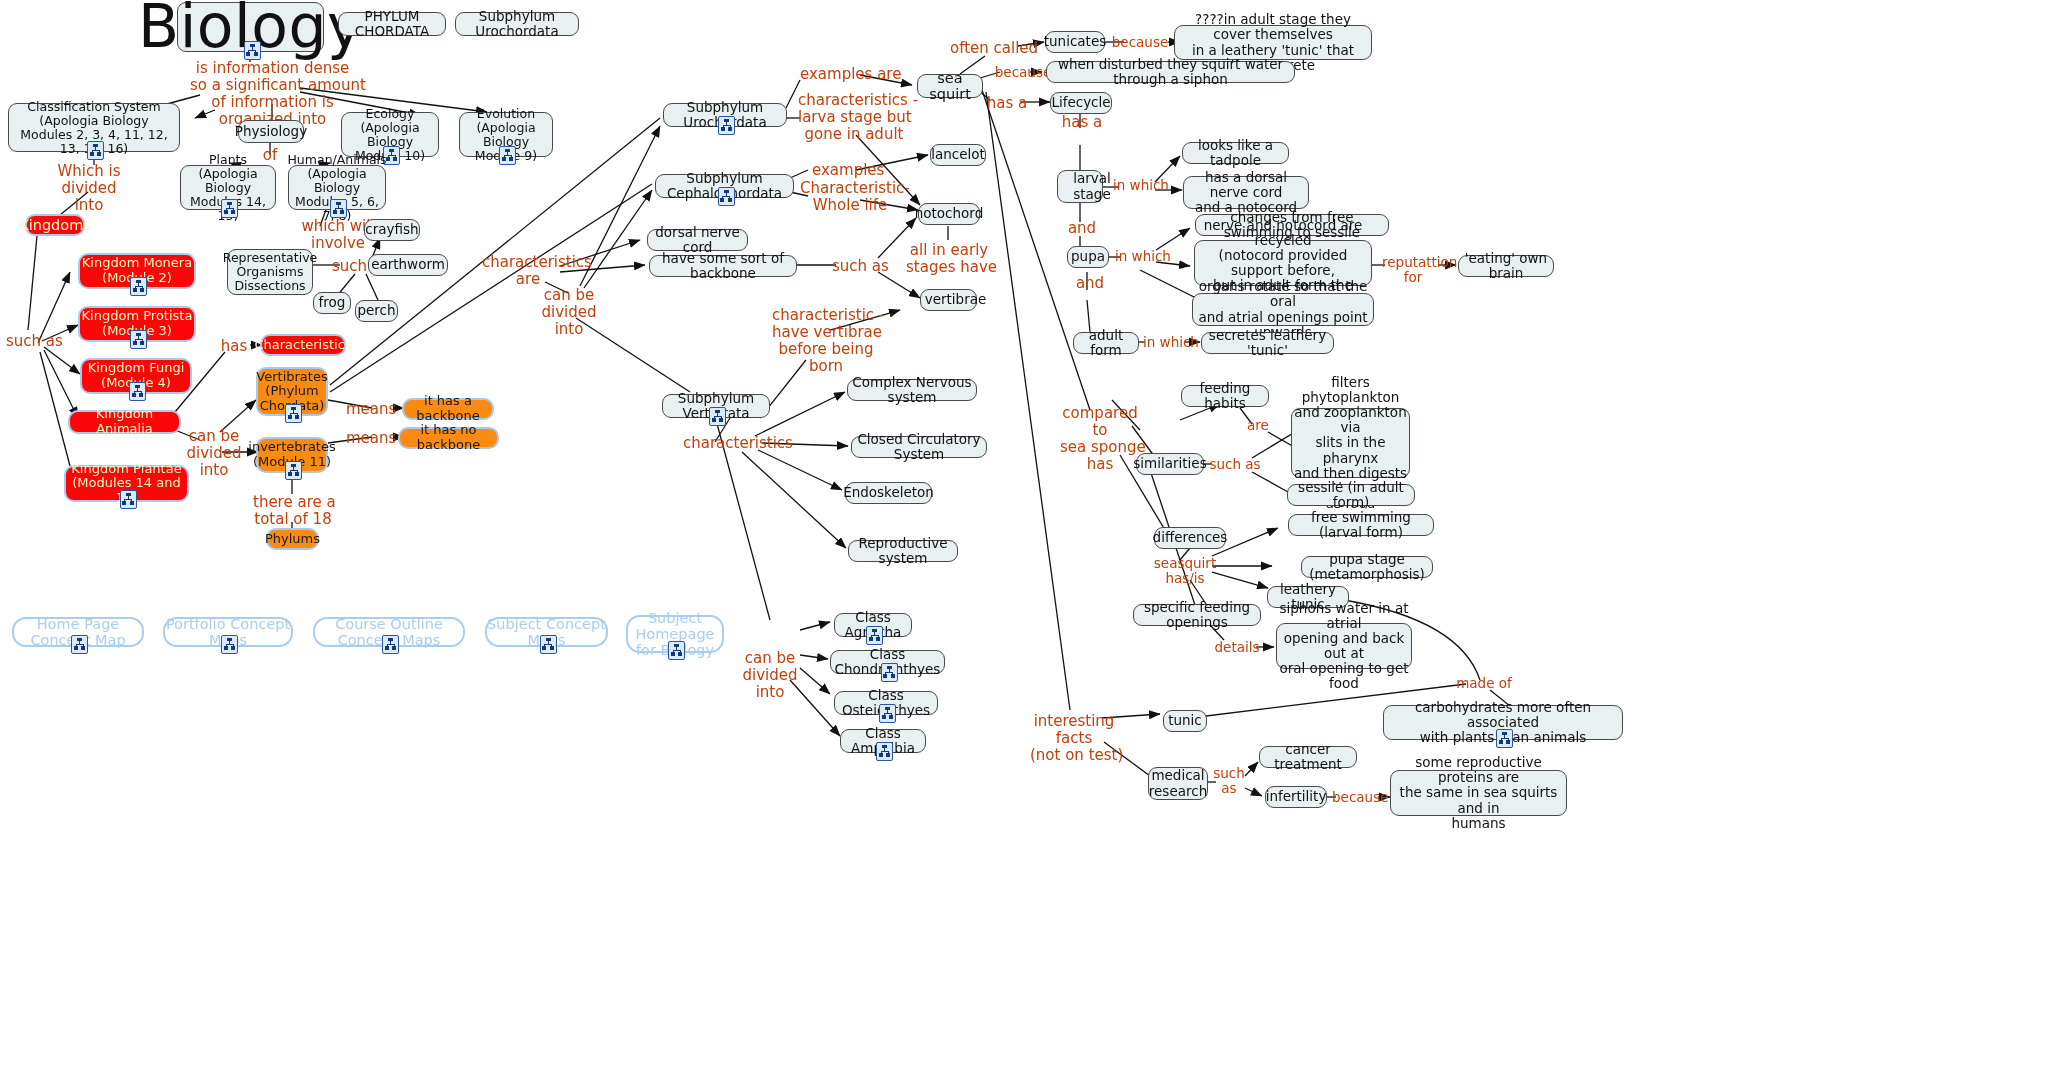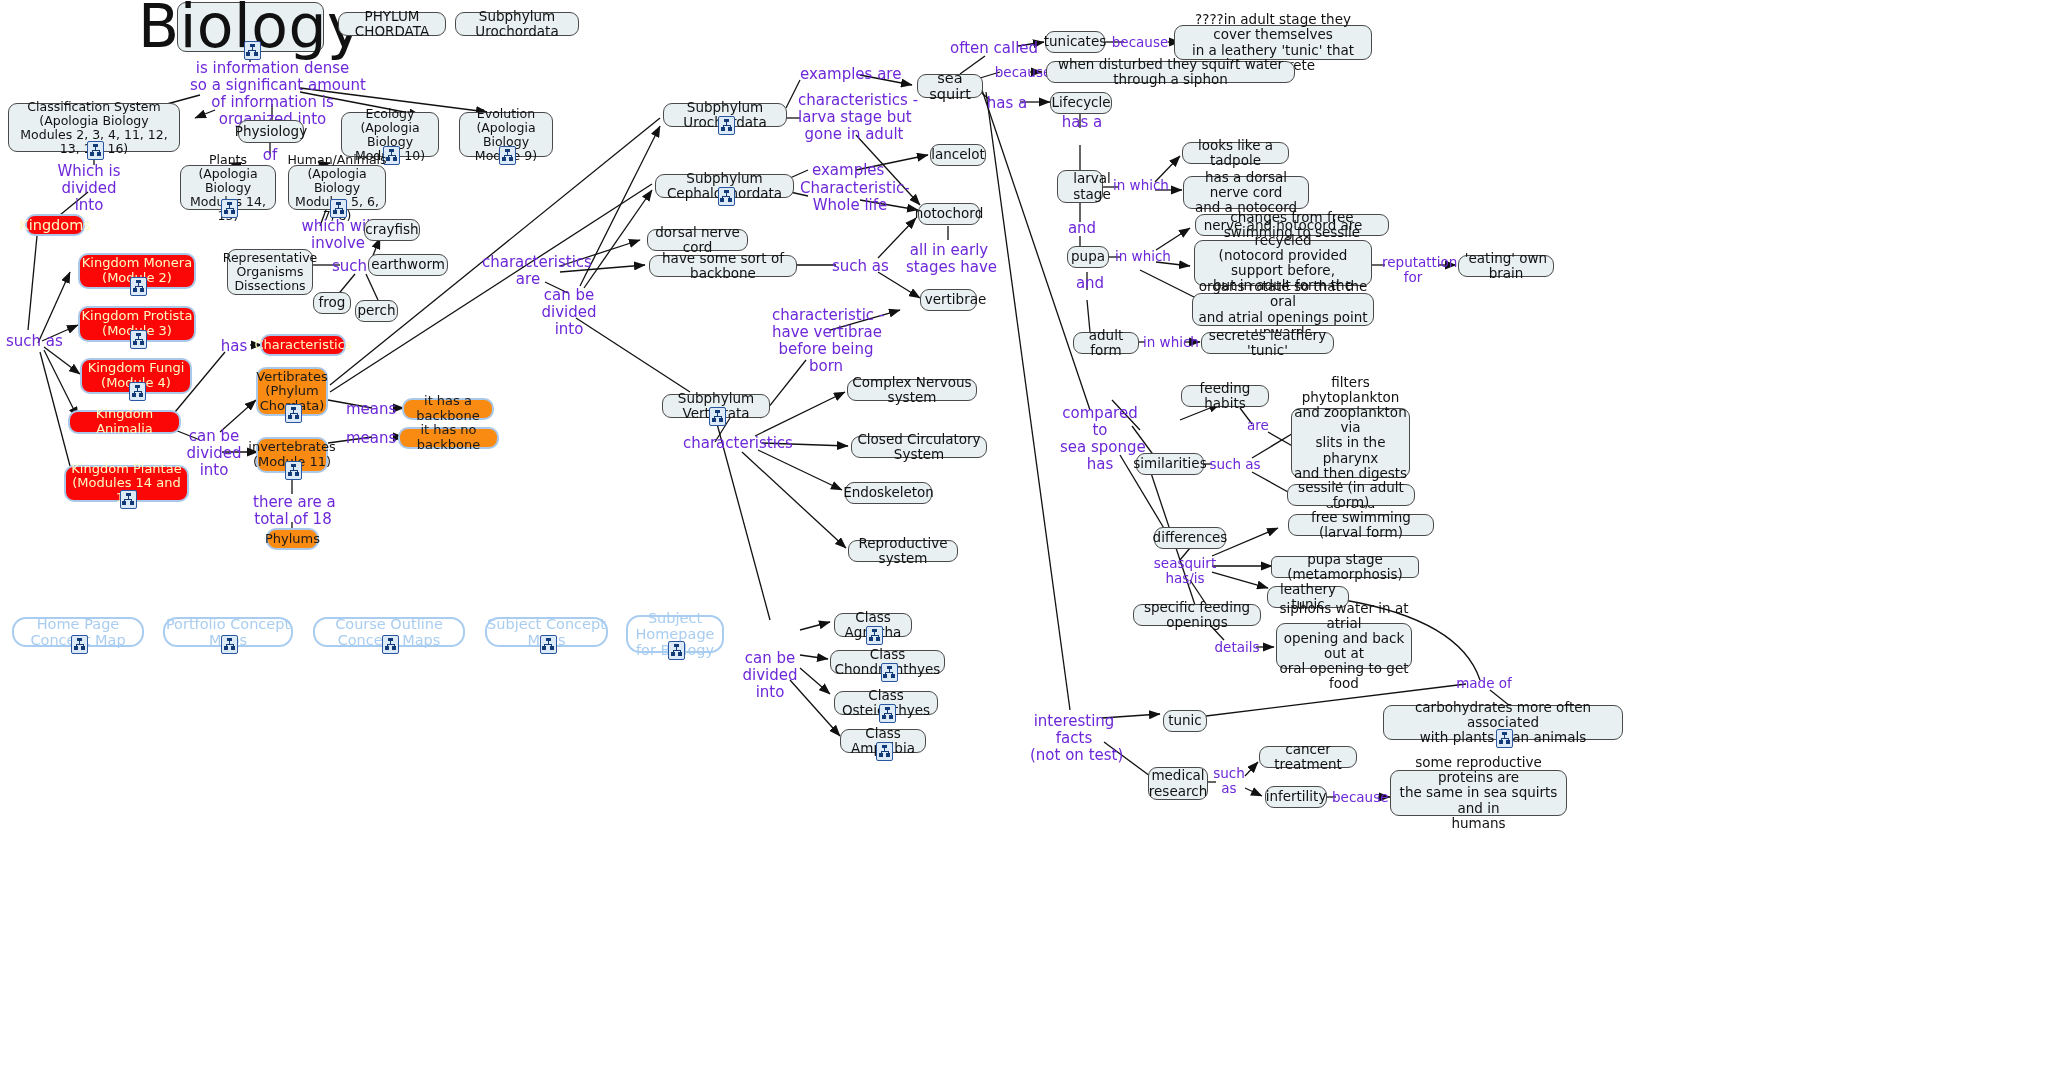--- a/index.html
+++ b/index.html
@@ -8,21 +8,21 @@
   #map{position:relative;width:2054px;height:1073px;background:#ffffff;overflow:hidden;}
   svg#wires{position:absolute;left:0;top:0;width:2054px;height:1073px;pointer-events:none;}
   .node{position:absolute;box-sizing:border-box;display:flex;align-items:center;justify-content:center;
         text-align:center;border-radius:9px;line-height:1.12;}
   
   .n-default{background:#e8f0f2;border:1.4px solid #4a4a4a;color:#111111;font-size:15.5px;}
   .n-title{background:#e8f0f2;border:1.6px solid #4a4a4a;color:#111111;font-size:60px;letter-spacing:.5px;}
   .n-red{background:#fb0707;border:2.6px solid #a9c8ea;color:#fef9c3;font-size:14.5px;border-radius:10px;}
   .n-orange{background:#f98a12;border:2.6px solid #a9c8ea;color:#1a1a1a;font-size:14.5px;border-radius:10px;}
   .n-link{background:#ffffff;border:2.6px solid #a9cdf0;color:#a9cdf0;font-size:14.5px;border-radius:14px;}
-  .lbl{position:absolute;color:#6d28d9;font-size:15px;text-align:center;line-height:1.14;white-space:pre;}
+  .lbl{position:absolute;color:#c2410c;font-size:15px;text-align:center;line-height:1.14;white-space:pre;}
   .ico{position:absolute;width:15px;height:17px;bottom:-9px;left:50%;margin-left:-7px;
        background:#dce9f7;border:1.3px solid #2a55a0;border-radius:2px;}
   .ico i{position:absolute;background:#123a78;display:block;}
   .ico .b1{left:5px;top:2px;width:5px;height:3px;}
   .ico .b2{left:1.5px;top:10px;width:4px;height:4px;}
   .ico .b3{left:9px;top:10px;width:4px;height:4px;}
   .ico .v{left:7px;top:5px;width:1px;height:3px;}
   .ico .h{left:3.5px;top:8px;width:8px;height:1px;}
   .ico .l1{left:3.5px;top:8px;width:1px;height:2px;}
   .ico .l2{left:10.5px;top:8px;width:1px;height:2px;}
@@ -755,21 +755,21 @@
 </div>
 
 <div class="node n-default" style="left:1154px;top:527px;width:72px;height:22px;font-size:13.5px;">
   <span>differences</span>
 </div>
 <div class="lbl" style="left:1149px;top:556px;width:72px;font-size:13.5px;">seasquirt
 has/is</div>
 <div class="node n-default" style="left:1288px;top:514px;width:146px;height:22px;font-size:13.5px;">
   <span>free swimming (larval form)</span>
 </div>
-<div class="node n-default" style="left:1271px;top:556px;width:148px;height:22px;font-size:13.5px;border-radius:6px;">
+<div class="node n-default" style="left:1301px;top:556px;width:132px;height:22px;font-size:13.5px;">
   <span>pupa stage (metamorphosis)</span>
 </div>
 <div class="node n-default" style="left:1267px;top:586px;width:82px;height:22px;font-size:13.5px;">
   <span>leathery tunic</span>
 </div>
 <div class="node n-default" style="left:1133px;top:604px;width:128px;height:22px;font-size:13.5px;">
   <span>specific feeding openings</span>
 </div>
 <div class="lbl" style="left:1213px;top:640px;width:48px;font-size:13.5px;">details</div>
 <div class="node n-default" style="left:1276px;top:623px;width:136px;height:46px;font-size:13.5px;">

